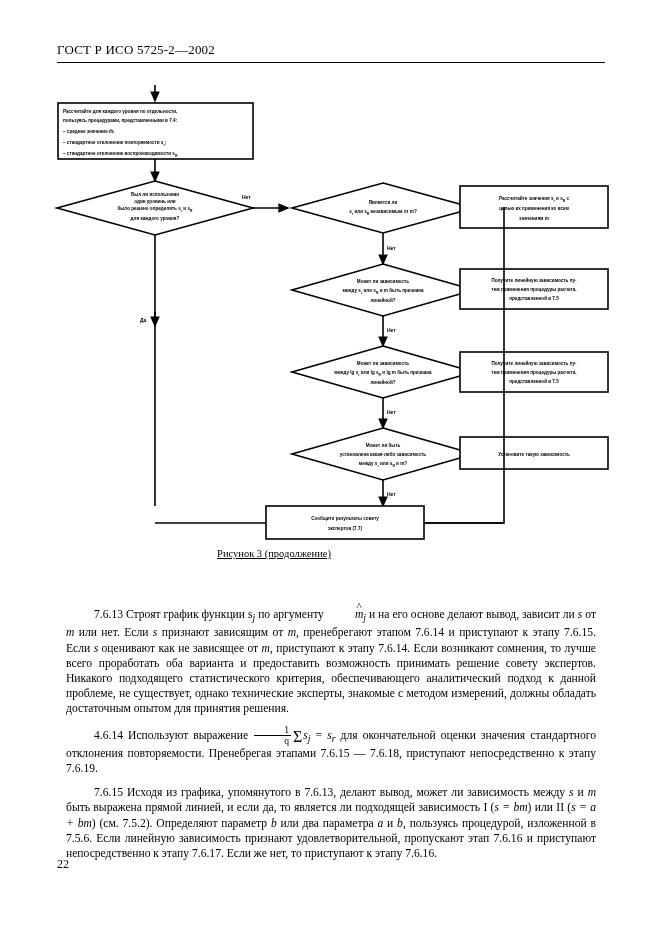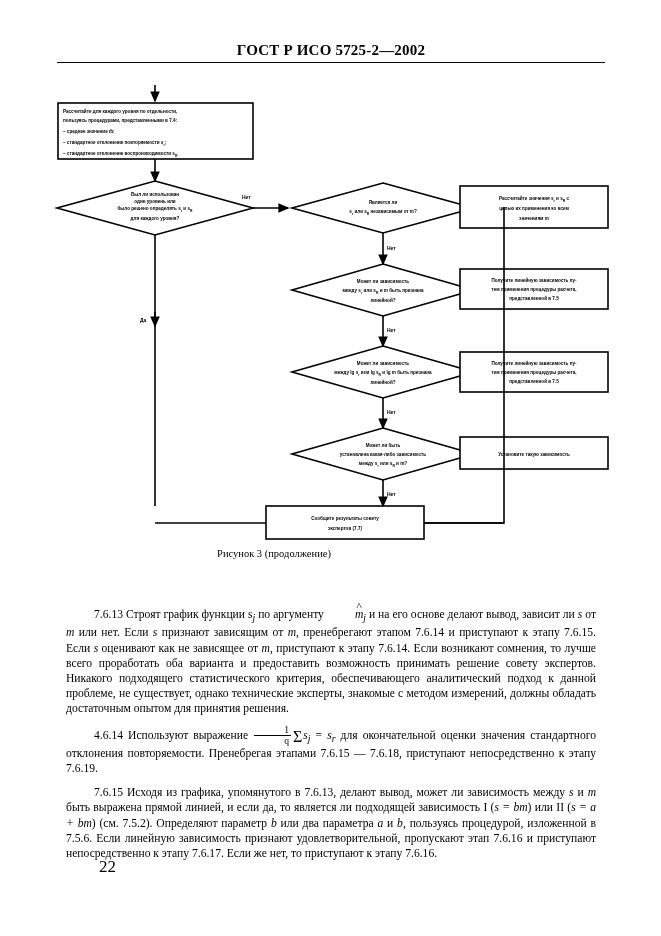--- a/index.html
+++ b/index.html
@@ -16,24 +16,23 @@
     overflow: hidden;
   }
 
   
   .page-header {
     position: absolute;
     left: 57px;
     top: 42px;
     width: 548px;
     font-family: "Liberation Serif", serif;
-    font-weight: bold;
-    font-size: 15px;
+    font-weight: normal;
+    font-size: 13px;
     letter-spacing: 0.2px;
-    text-align: center;
   }
   .header-rule {
     position: absolute;
     left: 57px;
     top: 62px;
     width: 548px;
     height: 1px;
     background: #000;
   }
 
@@ -88,20 +87,21 @@
 
   
   .figure-caption {
     position: absolute;
     left: 0;
     top: 548px;
     width: 548px;
     text-align: center;
     font-family: "Liberation Serif", serif;
     font-size: 10.5px;
+    text-decoration: underline;
   }
 
   
   .body-text {
     position: absolute;
     left: 57px;
     top: 598px;
     width: 548px;
     font-family: "Liberation Serif", serif;
     font-size: 11.6px;
@@ -139,22 +139,21 @@
     left: 50%;
     transform: translateX(-50%);
     font-size: 0.95em;
   }
 
   .page-number {
     position: absolute;
     left: 57px;
     top: 857px;
     font-family: "Liberation Serif", serif;
-    font-size: 17px;
-    margin-left: 42px;
+    font-size: 12px;
   }
 </style>
 </head>
 <body>
 
 <div class="page-header">ГОСТ Р ИСО 5725-2—2002</div>
 <div class="header-rule"></div>
 
 <div class="flow">
 <svg width="661" height="470" viewBox="0 0 661 470" xmlns="http://www.w3.org/2000/svg">

